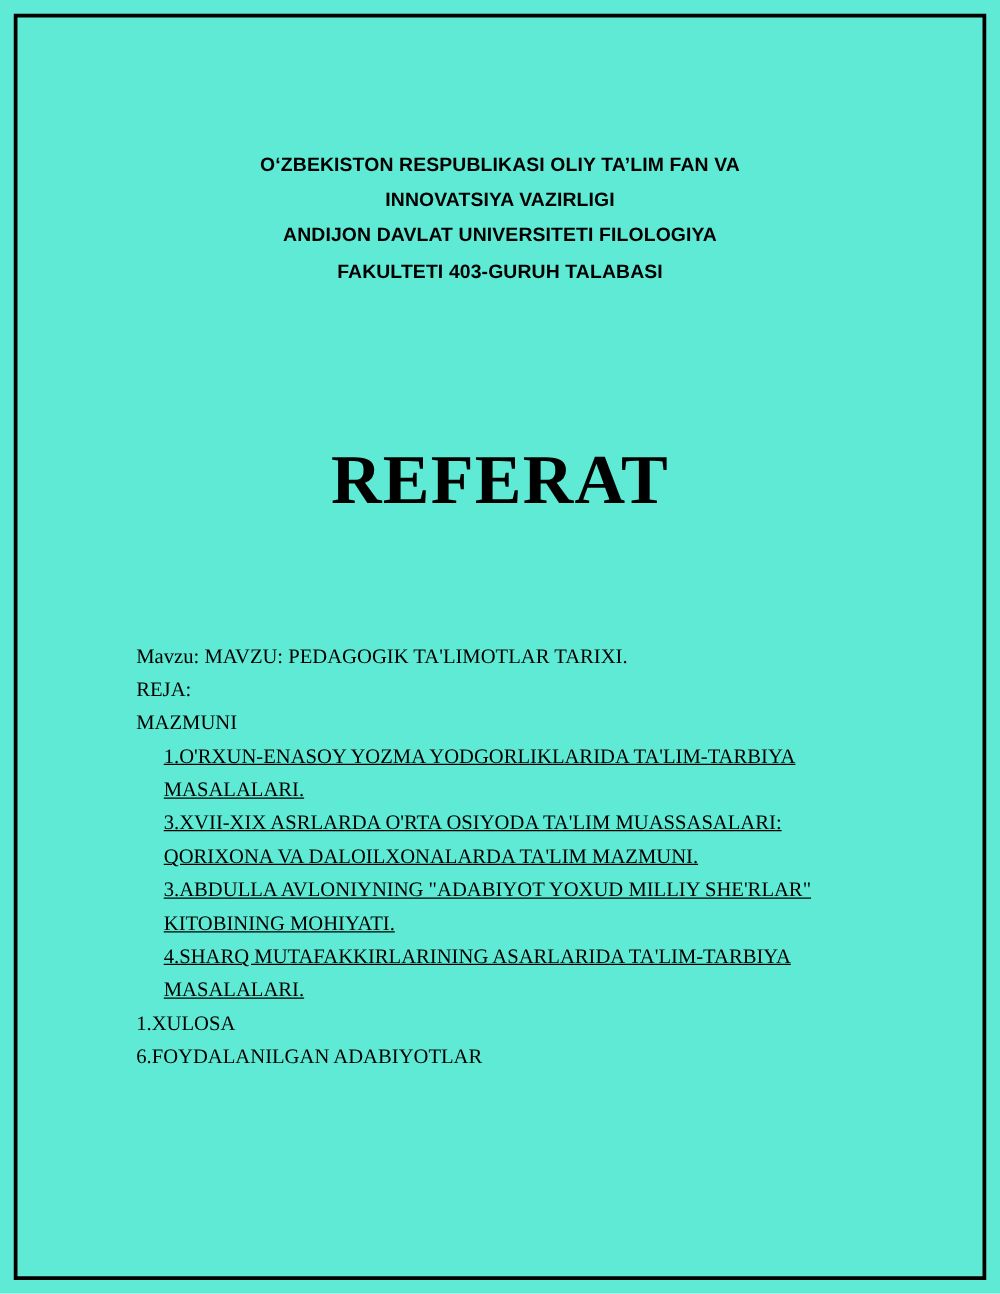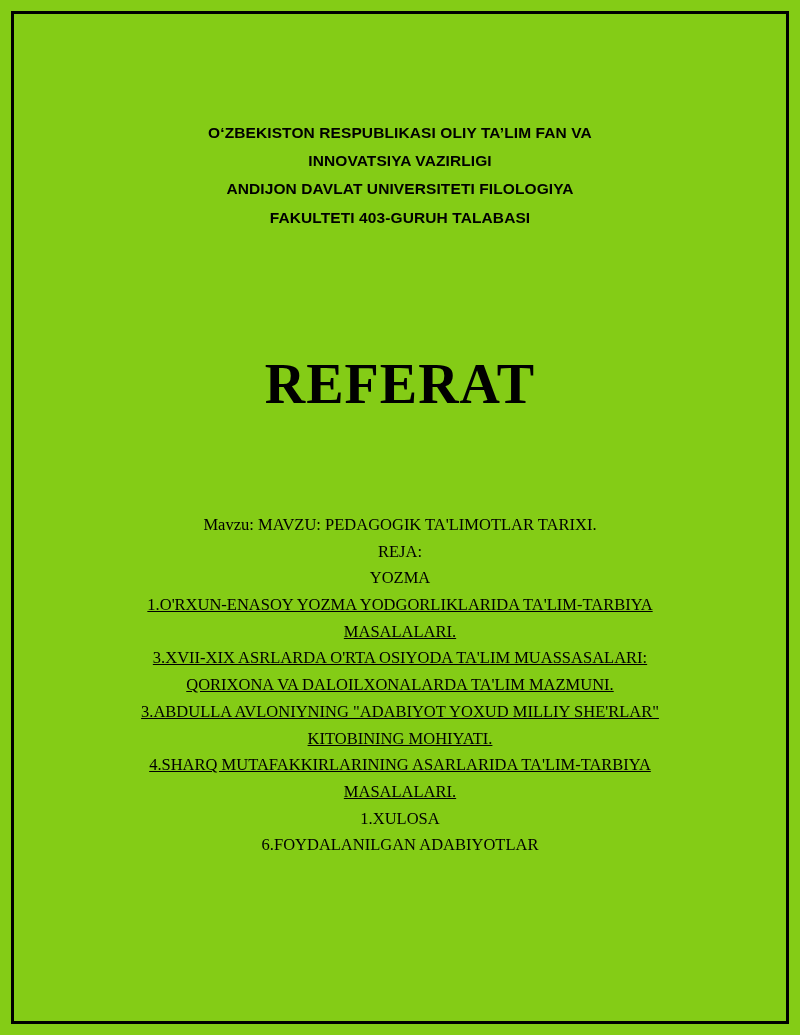--- a/index.html
+++ b/index.html
@@ -11,21 +11,21 @@
   body {
     width: 800px;
     height: 1035px;
     font-family: "Liberation Serif", serif;
     color: #000000;
   }
   .page {
     position: relative;
     width: 800px;
     height: 1035px;
-    background: #84cc16;
+    background: #5eead4;
     padding: 14px;
   }
   .page-border {
     position: absolute;
     left: 11px;
     top: 11px;
     right: 11px;
     bottom: 11px;
     border: 3px solid #000000;
   }
@@ -48,21 +48,20 @@
   }
   .doc-title {
     text-align: center;
     font-family: "Liberation Serif", serif;
     font-weight: bold;
     font-size: 56px;
     letter-spacing: 1px;
     margin-top: 120px;
   }
   .subject-block {
-    text-align: center;
     font-family: "Liberation Serif", serif;
     font-size: 16.5px;
     line-height: 1.62;
     margin-top: 96px;
   }
   .subject-block .line {
     display: block;
   }
   .subject-block .wrap {
     display: block;
@@ -83,21 +82,21 @@
       <div>INNOVATSIYA VAZIRLIGI</div>
       <div>ANDIJON DAVLAT UNIVERSITETI FILOLOGIYA</div>
       <div>FAKULTETI 403-GURUH TALABASI</div>
     </div>
 
     <div class="doc-title">REFERAT</div>
 
     <div class="subject-block">
       <span class="line">Mavzu: MAVZU: PEDAGOGIK TA'LIMOTLAR TARIXI.</span>
       <span class="line">REJA:</span>
-      <span class="line">YOZMA</span>
+      <span class="line">MAZMUNI</span>
       <span class="wrap">1.O'RXUN-ENASOY YOZMA YODGORLIKLARIDA TA'LIM-TARBIYA MASALALARI.</span>
       <span class="wrap">3.XVII-XIX ASRLARDA O'RTA OSIYODA TA'LIM MUASSASALARI: QORIXONA VA DALOILXONALARDA TA'LIM MAZMUNI.</span>
       <span class="wrap">3.ABDULLA AVLONIYNING "ADABIYOT YOXUD MILLIY SHE'RLAR" KITOBINING MOHIYATI.</span>
       <span class="wrap">4.SHARQ MUTAFAKKIRLARINING ASARLARIDA TA'LIM-TARBIYA MASALALARI.</span>
       <span class="line">1.XULOSA</span>
       <span class="line">6.FOYDALANILGAN ADABIYOTLAR</span>
     </div>
 
   </div>
 </div>

